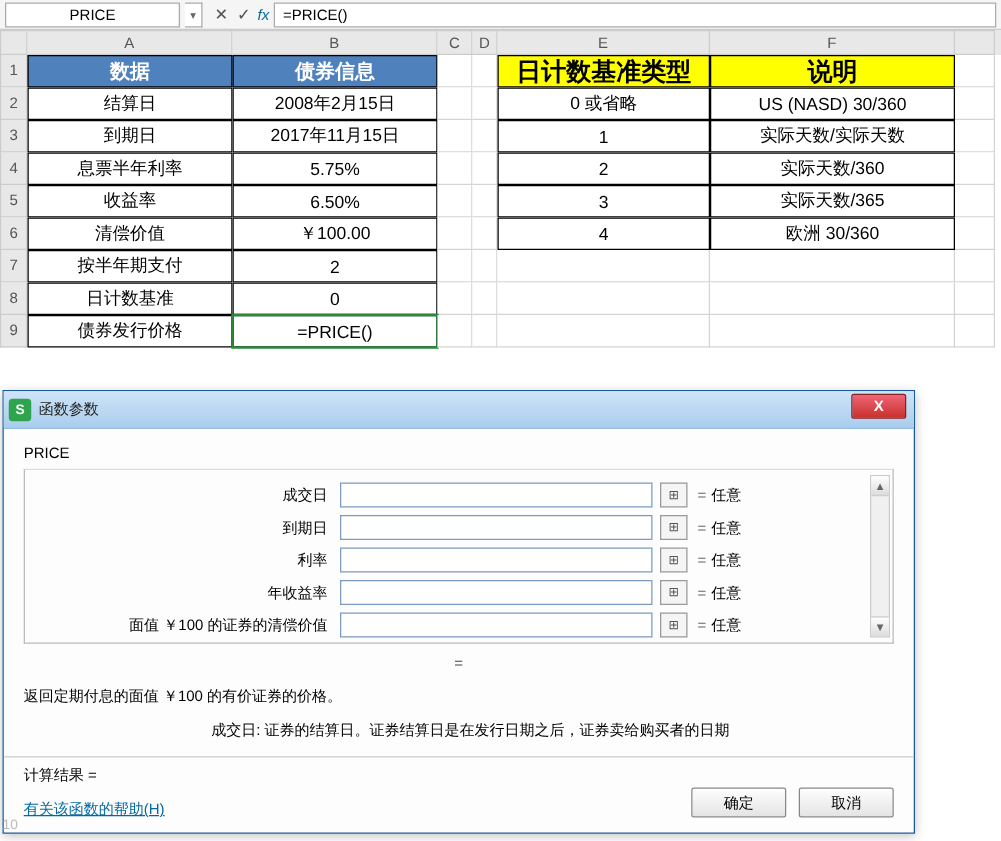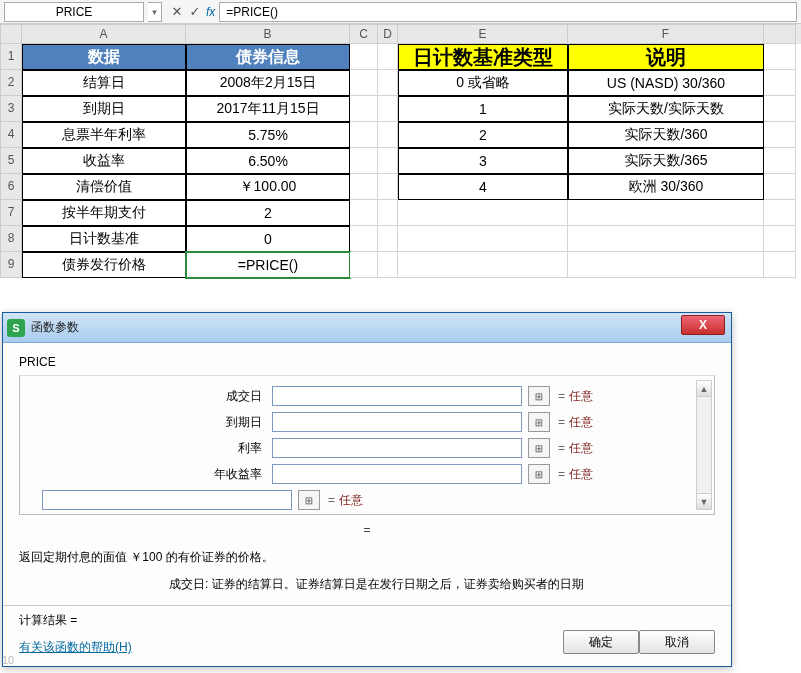--- a/index.html
+++ b/index.html
@@ -48,31 +48,31 @@
   .title-text { font-size: 12px; color: #222; }
   .close-btn { position: absolute; right: 6px; top: 2px; width: 44px; height: 20px; background: linear-gradient(#e67,#c9302c); border: 1px solid #8a1f1f; border-radius: 2px; color: #fff; text-align: center; line-height: 18px; font-weight: bold; font-size: 12px; }
   .dlg-body { padding: 12px 16px 10px; }
   .fn-name { font-size: 12px; margin-bottom: 6px; }
   .args-box { border: 1px solid #bbb; border-top: 1px solid #ddd; padding: 10px 22px 10px; position: relative; max-height: 140px; overflow: hidden; }
   .arg-row { display: flex; align-items: center; margin-bottom: 6px; }
   .arg-label { width: 230px; text-align: right; padding-right: 10px; font-size: 12px; }
   .arg-input { width: 250px; height: 20px; border: 1px solid #7a9ac0; background: #fff; }
   .ref-btn { width: 22px; height: 20px; border: 1px solid #999; background: #f5f5f5; margin-left: 6px; display: flex; align-items: center; justify-content: center; font-size: 10px; color: #555; }
   .arg-eq { margin-left: 8px; color: #666; }
-  .arg-any { color: #7f1d1d; margin-left: 4px; }
+  .arg-any { color: #000000; margin-left: 4px; }
   .scroll-track { position: absolute; right: 2px; top: 4px; bottom: 4px; width: 16px; background: #f0f0f0; border: 1px solid #ccc; }
   .scroll-btn { height: 16px; background: linear-gradient(#fff,#dcdcdc); border-bottom: 1px solid #ccc; display:flex;align-items:center;justify-content:center;font-size:9px;color:#666;}
   .scroll-btn.bottom { position:absolute; bottom:0; left:0; right:0; border-top:1px solid #ccc; border-bottom:none;}
   .result-eq { text-align: center; margin: 8px 0 12px; color: #444; }
   .desc { font-size: 12px; margin-bottom: 10px; }
   .desc2 { font-size: 12px; text-align: left; padding-left: 150px; margin-bottom: 12px; }
   .divider { border-top: 1px solid #ccc; margin: 6px -16px; }
   .calc-result { font-size: 12px; margin-bottom: 10px; }
   .help-link { color: #0369a1; text-decoration: underline; font-size: 12px; }
-  .dlg-buttons { position: absolute; right: 16px; bottom: 12px; display: flex; }
+  .dlg-buttons { position: absolute; right: 16px; bottom: 12px; display: flex; gap: 10px; }
   .dlg-btn { width: 76px; height: 24px; border: 1px solid #888; background: linear-gradient(#fefefe,#e4e4e4); border-radius: 2px; font-size: 12px; display:flex;align-items:center;justify-content:center; }
   .row-faint { position:absolute; left:2px; top:654px; color:#bbb; font-size:11px; }
 </style>
 </head>
 <body>
 
 <div class="formula-bar">
   <div class="name-box">PRICE</div>
   <div class="name-dd">▾</div>
   <div class="fb-icon">✕</div>
@@ -226,20 +226,21 @@
         <span class="arg-any">任意</span>
       </div>
       <div class="arg-row">
         <div class="arg-label">年收益率</div>
         <input class="arg-input" value="" style="">
         <div class="ref-btn">⊞</div>
         <span class="arg-eq">=</span>
         <span class="arg-any">任意</span>
       </div>
       <div class="arg-row">
+        <div class="arg-label">面值 ￥100 的证券的清偿价值</div>
         <input class="arg-input" value="" style="">
         <div class="ref-btn">⊞</div>
         <span class="arg-eq">=</span>
         <span class="arg-any">任意</span>
       </div>
       <div class="scroll-track">
         <div class="scroll-btn">▲</div>
         <div class="scroll-btn bottom">▼</div>
       </div>
     </div>

